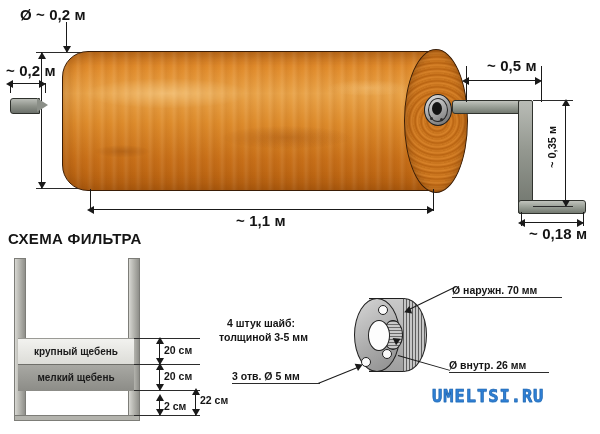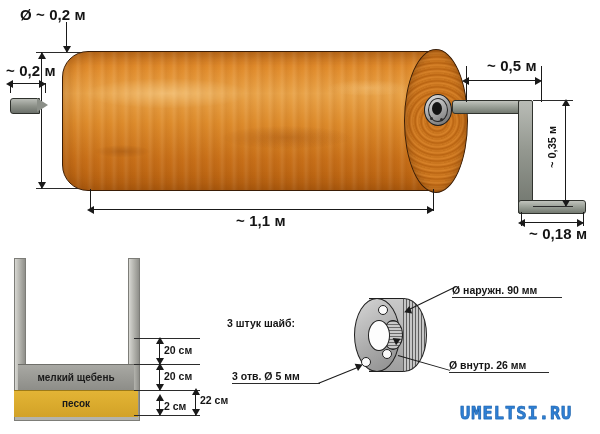--- a/index.html
+++ b/index.html
@@ -250,30 +250,31 @@
   <div class="abs ar ar-r" style="left:577px;top:219px;"></div>
   <div class="abs lbl" style="left:529px;top:225px;">~ 0,18 м</div>
 
   <div class="abs dimline-v" style="left:90px;top:189px;height:22px;"></div>
   <div class="abs dimline-v" style="left:433px;top:189px;height:22px;"></div>
   <div class="abs dimline-h" style="left:90px;top:209px;width:343px;"></div>
   <div class="abs ar ar-l" style="left:87px;top:206px;"></div>
   <div class="abs ar ar-r" style="left:427px;top:206px;"></div>
   <div class="abs lbl" style="left:236px;top:212px;">~ 1,1 м</div>
 
+  <div class="abs title" style="left:8px;top:230px;">СХЕМА ФИЛЬТРА</div>
 
   <div class="abs filter-wall" style="left:14px;top:258px;width:10px;height:160px;"></div>
   <div class="abs filter-wall" style="left:128px;top:258px;width:10px;height:160px;"></div>
   <div class="abs" style="left:14px;top:415px;width:124px;height:4px;background:#b3b3ad;border:1px solid #7d7d78;"></div>
 
+  <div class="abs lay-coarse" style="left:18px;top:338px;width:116px;height:26px;">
+    <div class="layer-text" style="padding-top:8px;">крупный щебень</div>
+  </div>
   <div class="abs lay-fine" style="left:18px;top:364px;width:116px;height:26px;">
     <div class="layer-text" style="padding-top:8px;">мелкий щебень</div>
-  </div>
-  <div class="abs lay-sand" style="left:14px;top:390px;width:124px;height:26px;">
-    <div class="layer-text" style="padding-top:8px;">песок</div>
   </div>
 
   <div class="abs hline" style="left:134px;top:338px;width:66px;"></div>
   <div class="abs hline" style="left:134px;top:364px;width:66px;"></div>
   <div class="abs hline" style="left:134px;top:390px;width:66px;"></div>
   <div class="abs hline" style="left:134px;top:415px;width:66px;"></div>
 
   <div class="abs dimline-v" style="left:159px;top:338px;height:26px;"></div>
   <div class="abs ar ar-u" style="left:156px;top:337px;"></div>
   <div class="abs ar ar-d" style="left:156px;top:358px;"></div>
@@ -287,42 +288,43 @@
   <div class="abs dimline-v" style="left:159px;top:396px;height:19px;"></div>
   <div class="abs ar ar-u" style="left:156px;top:394px;"></div>
   <div class="abs ar ar-d" style="left:156px;top:409px;"></div>
   <div class="abs lbl-sm" style="left:164px;top:400px;">2 см</div>
 
   <div class="abs dimline-v" style="left:195px;top:390px;height:26px;"></div>
   <div class="abs ar ar-u" style="left:192px;top:388px;"></div>
   <div class="abs ar ar-d" style="left:192px;top:409px;"></div>
   <div class="abs lbl-sm" style="left:200px;top:394px;">22 см</div>
 
-  <div class="abs lbl-sm" style="left:227px;top:317px;">3 штук шайб:</div>
+  <div class="abs lbl-sm" style="left:227px;top:317px;">4 штук шайб:</div>
+  <div class="abs lbl-sm" style="left:219px;top:331px;">толщиной 3-5 мм</div>
 
   <div class="abs washer-rim" style="left:381px;top:298px;width:44px;height:72px;"></div>
   <div class="abs" style="left:369px;top:298px;width:34px;height:72px;
        background:linear-gradient(180deg,#c9c9c9,#9f9f9f);border-top:1px solid #1f1f1f;border-bottom:1px solid #1f1f1f;"></div>
   <div class="abs washer-face" style="left:354px;top:298px;width:44px;height:72px;"></div>
   <div class="abs washer-bore-in" style="left:383px;top:320px;width:18px;height:28px;"></div>
   <div class="abs washer-bore" style="left:368px;top:320px;width:20px;height:29px;"></div>
   <div class="abs washer-hole" style="left:378px;top:305px;width:8px;height:8px;"></div>
   <div class="abs washer-hole" style="left:382px;top:349px;width:8px;height:8px;"></div>
   <div class="abs washer-hole" style="left:361px;top:357px;width:8px;height:8px;"></div>
 
   <div class="abs leader" style="left:407px;top:310px;width:52px;transform:rotate(-26deg);"></div>
   <div class="abs ar ar-l" style="left:404px;top:307px;transform:rotate(-20deg);"></div>
   <div class="abs hline" style="left:452px;top:297px;width:110px;"></div>
-  <div class="abs lbl-sm" style="left:452px;top:284px;">Ø  наружн. 90 мм</div>
+  <div class="abs lbl-sm" style="left:452px;top:284px;">Ø  наружн. 70 мм</div>
 
   <div class="abs leader" style="left:398px;top:355px;width:54px;transform:rotate(16deg);"></div>
   <div class="abs ar ar-l" style="left:392px;top:336px;transform:rotate(35deg);"></div>
   <div class="abs hline" style="left:449px;top:372px;width:100px;"></div>
   <div class="abs lbl-sm" style="left:449px;top:359px;">Ø  внутр. 26 мм</div>
 
   <div class="abs leader" style="left:318px;top:383px;width:46px;transform:rotate(-22deg);"></div>
   <div class="abs ar ar-r" style="left:356px;top:362px;transform:rotate(-25deg);"></div>
   <div class="abs hline" style="left:232px;top:383px;width:88px;"></div>
   <div class="abs lbl-sm" style="left:232px;top:370px;">3 отв.  Ø  5 мм</div>
 
-  <div class="abs watermark" style="left:432px;top:403px;margin-left:28px;">UMELTSI.RU</div>
+  <div class="abs watermark" style="left:432px;top:386px;">UMELTSI.RU</div>
 
 </div>
 
 </body></html>

